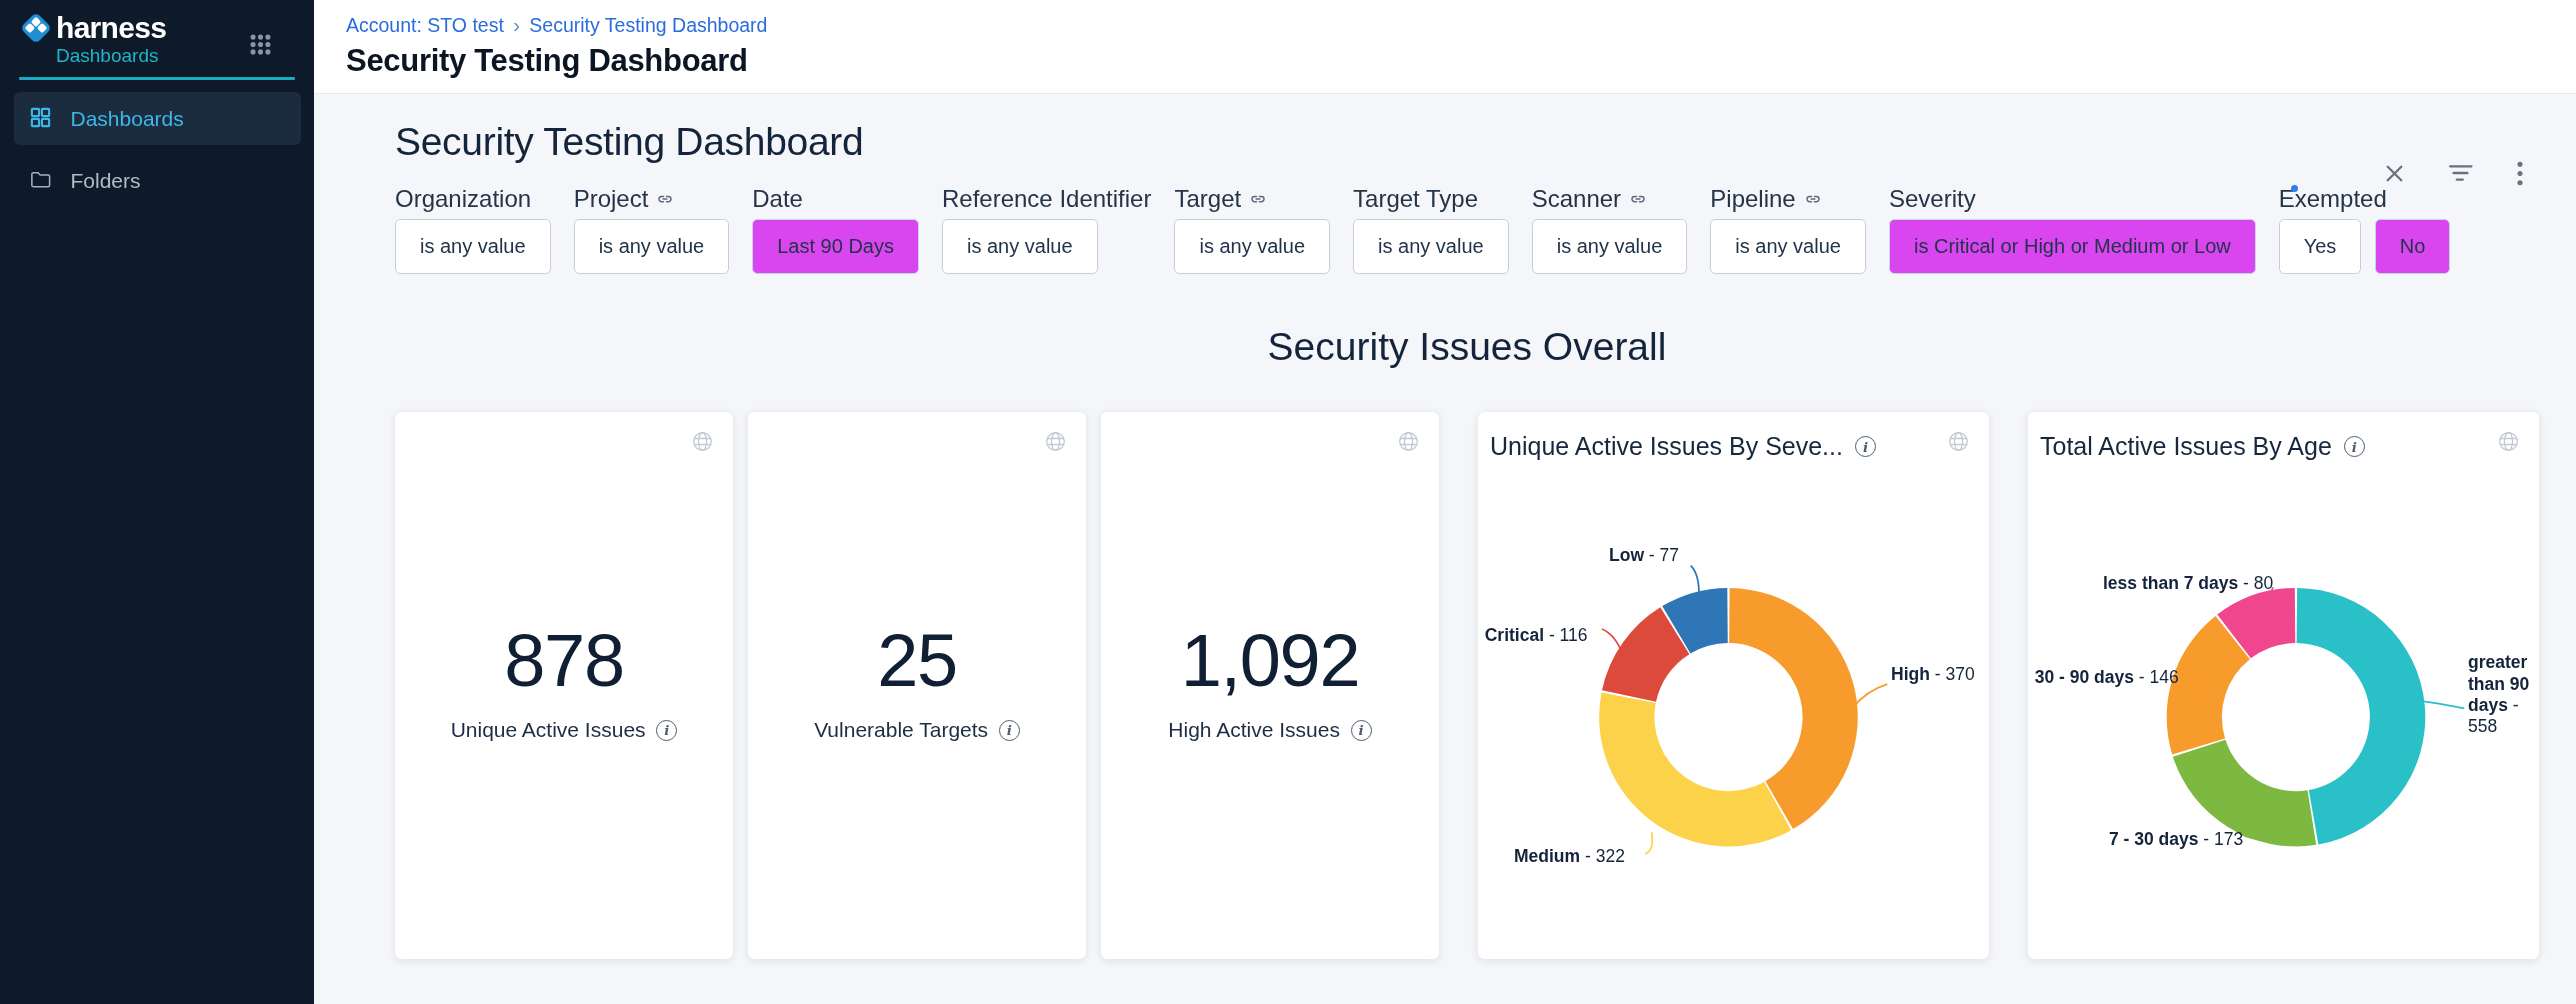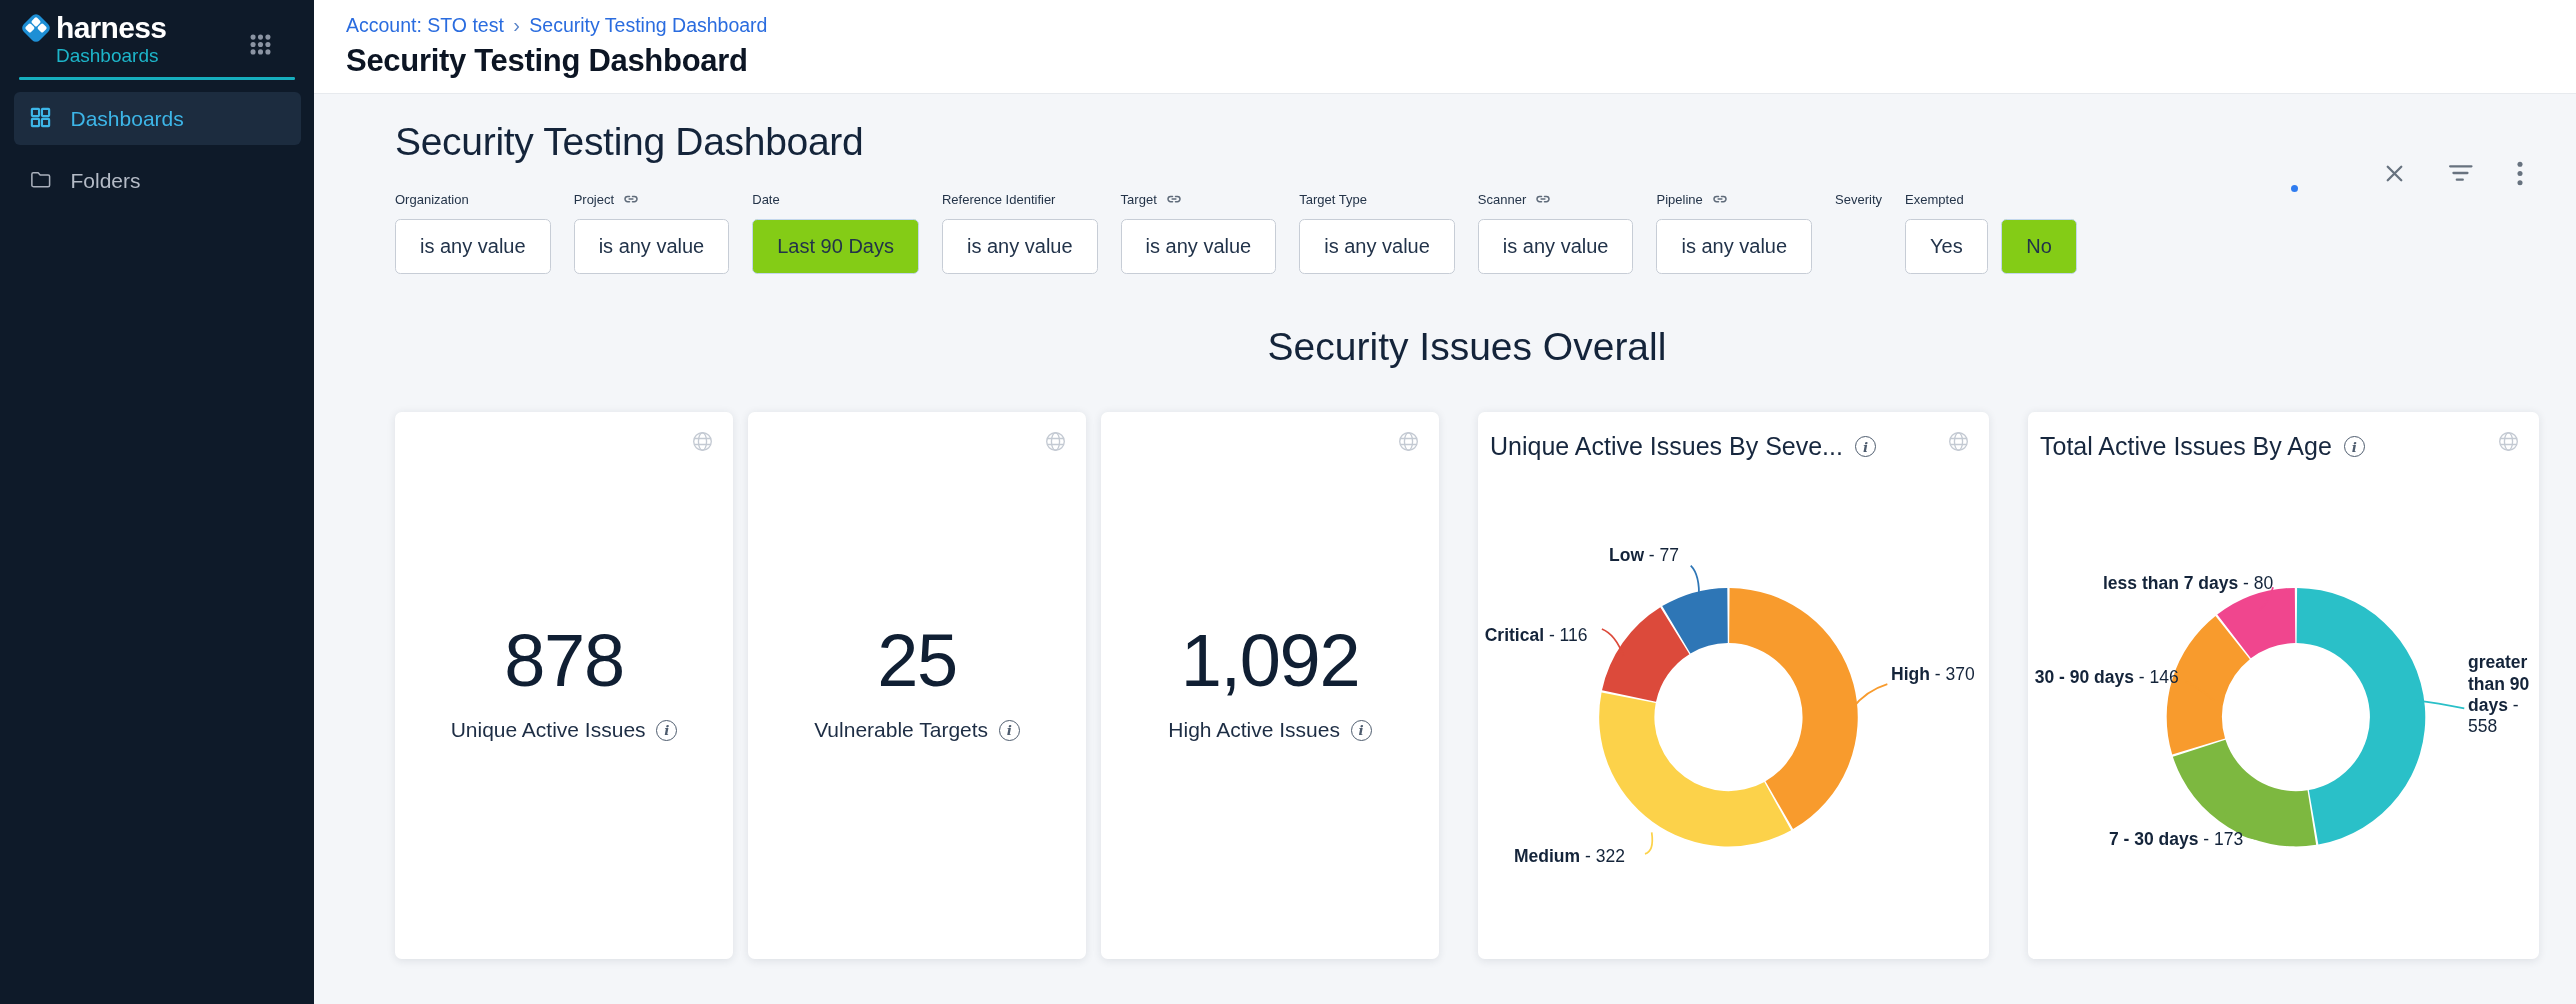--- a/index.html
+++ b/index.html
@@ -34,25 +34,25 @@
   .page-title{font-size:31px;font-weight:700;color:#0c1524;margin:6.7px 0 0 0;letter-spacing:-0.3px;}
 
   
   .content{position:relative;padding:0 83px 0 81px;}
   .dash-title{font-size:39px;font-weight:400;color:#14243a;margin:25.6px 0 0 0;letter-spacing:-0.3px;}
   .dash-actions{position:absolute;top:40px;right:98px;display:flex;gap:42px;align-items:center;}
   .dash-actions .act{cursor:pointer;display:flex;align-items:center;}
   .cursor-dot{position:absolute;width:7.4px;height:7.4px;border-radius:50%;background:#2f7cf0;}
 
   .filters{display:flex;gap:23px;margin-top:24px;align-items:flex-start;}
-  .filter-label{font-size:13px;color:#243449;display:flex;gap:8px;align-items:center;height:23px;white-space:nowrap;}
+  .filter-label{font-size:24px;color:#243449;display:flex;gap:8px;align-items:center;height:23px;white-space:nowrap;}
   .chip-row{display:flex;gap:13.5px;margin-top:8.8px;}
   .chip{height:55px;border:1.3px solid #c7cdd6;border-radius:5.4px;background:#fff;display:flex;align-items:center;
         padding:0 24px;font-size:20px;color:#22334a;box-sizing:border-box;cursor:pointer;white-space:nowrap;}
-  .chip.hl{background:#84cc16;border-color:#c3d7ec;}
+  .chip.hl{background:#d946ef;border-color:#c3d7ec;}
 
   .section-title{text-align:center;font-size:39px;font-weight:400;color:#14243a;margin:51px 0 0 0;}
 
   .cards{display:flex;gap:15px;margin-top:43px;}
   .card{background:#ffffff;border-radius:6.7px;box-shadow:0 1.3px 8px rgba(30,40,55,0.10);height:547px;position:relative;}
   .stat-card{width:338px;display:flex;align-items:center;justify-content:center;}
   .donut-card{width:511px;margin-left:24px;}
   .globe{position:absolute;top:17.5px;right:19px;cursor:pointer;}
 
   .stat-center{text-align:center;margin-top:-8px;}
@@ -245,20 +245,23 @@
               </svg>
             </div>
             <div class="chip-row">
               <div class="chip">is any value</div>
             </div>
           </div>
           <div>
             <div class="filter-label">
               <span>Severity</span>
             </div>
+            <div class="chip-row">
+              <div class="chip hl">is Critical or High or Medium or Low</div>
+            </div>
           </div>
           <div>
             <div class="filter-label">
               <span>Exempted</span>
             </div>
             <div class="chip-row">
               <div class="chip">Yes</div>
               <div class="chip hl">No</div>
             </div>
           </div>

